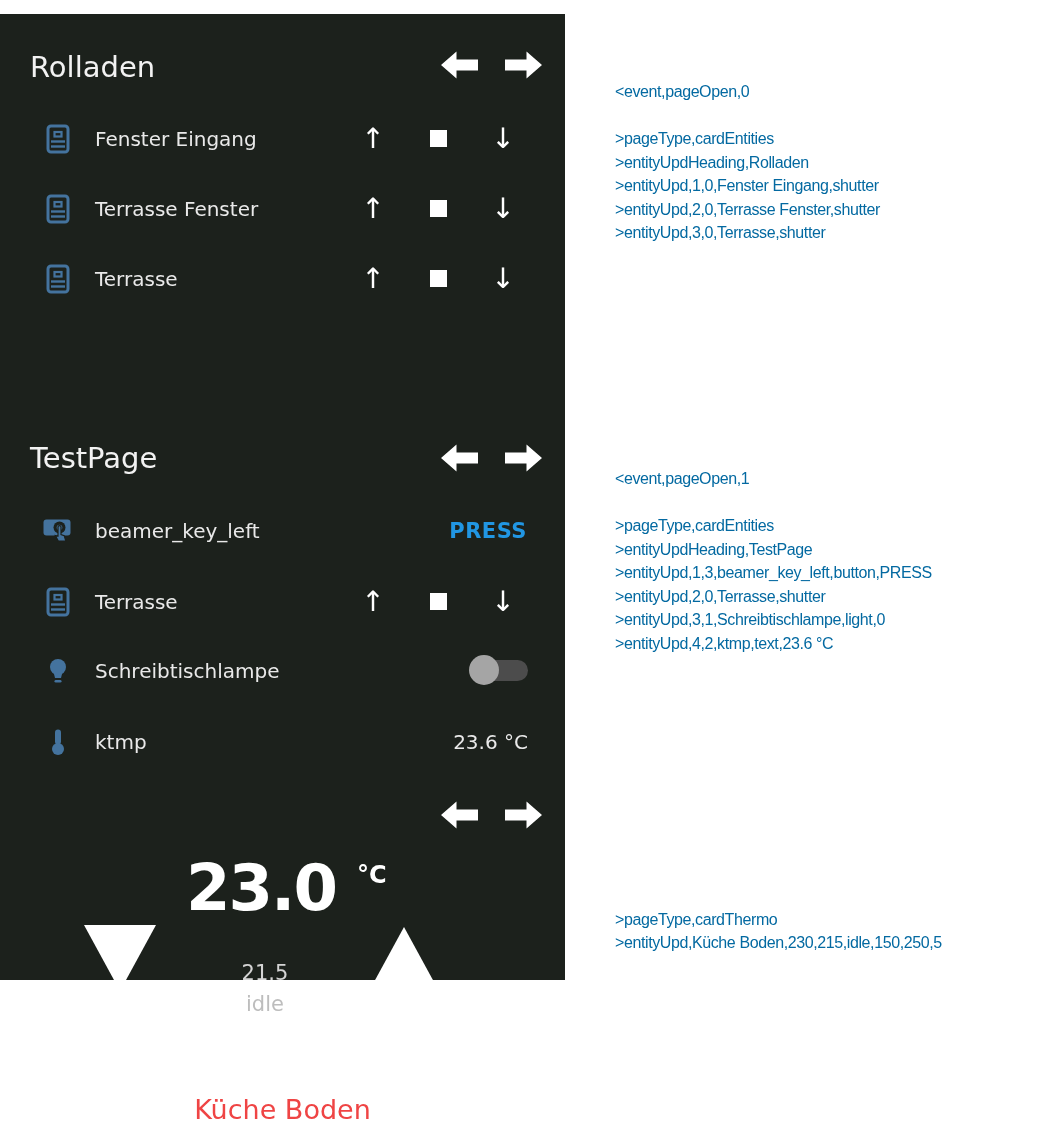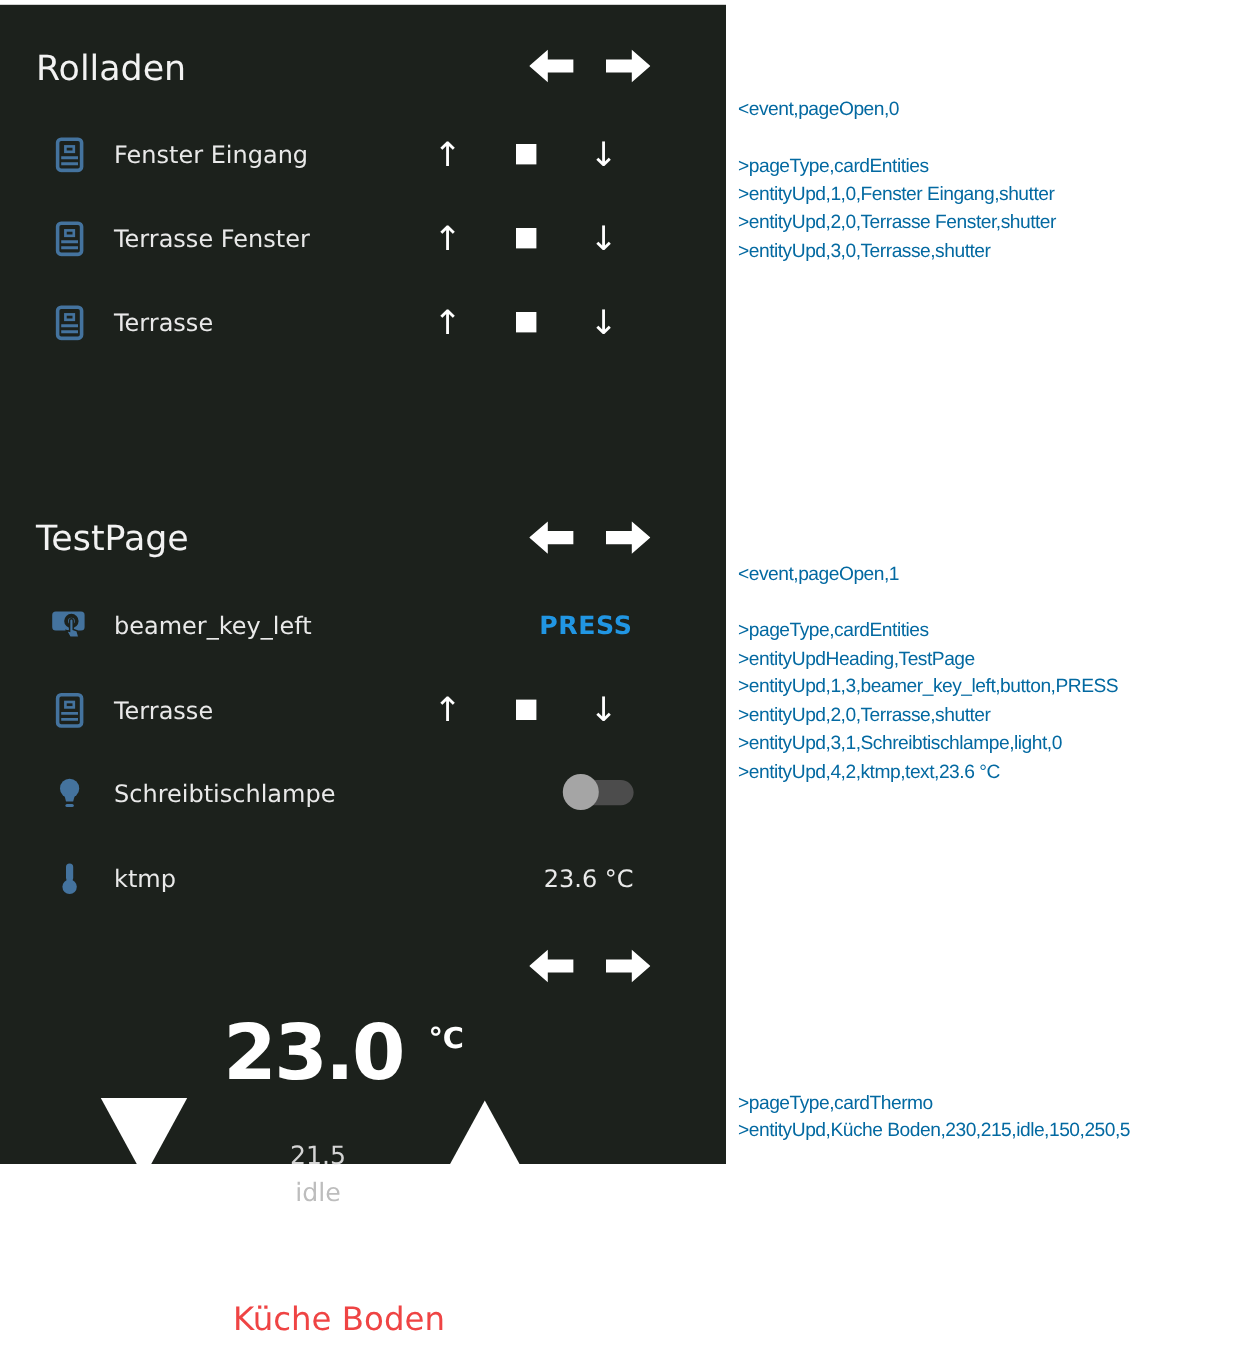--- a/index.html
+++ b/index.html
@@ -1,21 +1,21 @@
 <!DOCTYPE html>
 <html><head>
 <meta charset="utf-8">
 <style>
   html,body{margin:0;padding:0;}
   body{
     width:1045px;height:1141px;position:relative;background:#ffffff;
     font-family:"DejaVu Sans",sans-serif;overflow:hidden;
   }
   
-  .device{position:absolute;left:0;top:4px;width:565px;height:966px;background:#1c211c;padding-left:40px;}
+  .device{position:absolute;left:0;top:14px;width:565px;height:966px;background:#1c211c;}
   .panel-title{position:absolute;left:30px;color:#f2f2f2;font-size:29px;line-height:34px;}
   .nav-arrow{position:absolute;width:37px;height:30px;}
   .nav-arrow svg{display:block;}
   
   .row{position:absolute;left:0;width:565px;height:36px;}
   .row .e-icon{position:absolute;display:block;}
   .row .e-label{position:absolute;left:95px;top:0;line-height:36px;font-size:20px;color:#e9e9e9;white-space:nowrap;}
   .ctl{position:absolute;top:0;width:36px;height:36px;line-height:36px;text-align:center;
        color:#ffffff;font-size:28px;cursor:pointer;}
   .ctl.up{left:355px;} .ctl.down{left:485px;}
@@ -183,20 +183,21 @@
   <div class="thermo-mid setpoint">21.5</div>
   <div class="thermo-mid hvac-state">idle</div>
 
   <div class="room-label">Küche Boden</div>
 </div>
 
 <div class="log" style="top:80px">
   <div>&lt;event,pageOpen,0</div>
   <div class="gap"></div>
   <div>&gt;pageType,cardEntities</div>
+  <div>&gt;entityUpdHeading,Rolladen</div>
   <div>&gt;entityUpd,1,0,Fenster Eingang,shutter</div>
   <div>&gt;entityUpd,2,0,Terrasse Fenster,shutter</div>
   <div>&gt;entityUpd,3,0,Terrasse,shutter</div>
 </div>
 
 <div class="log" style="top:467px">
   <div>&lt;event,pageOpen,1</div>
   <div class="gap"></div>
   <div>&gt;pageType,cardEntities</div>
   <div>&gt;entityUpdHeading,TestPage</div>

